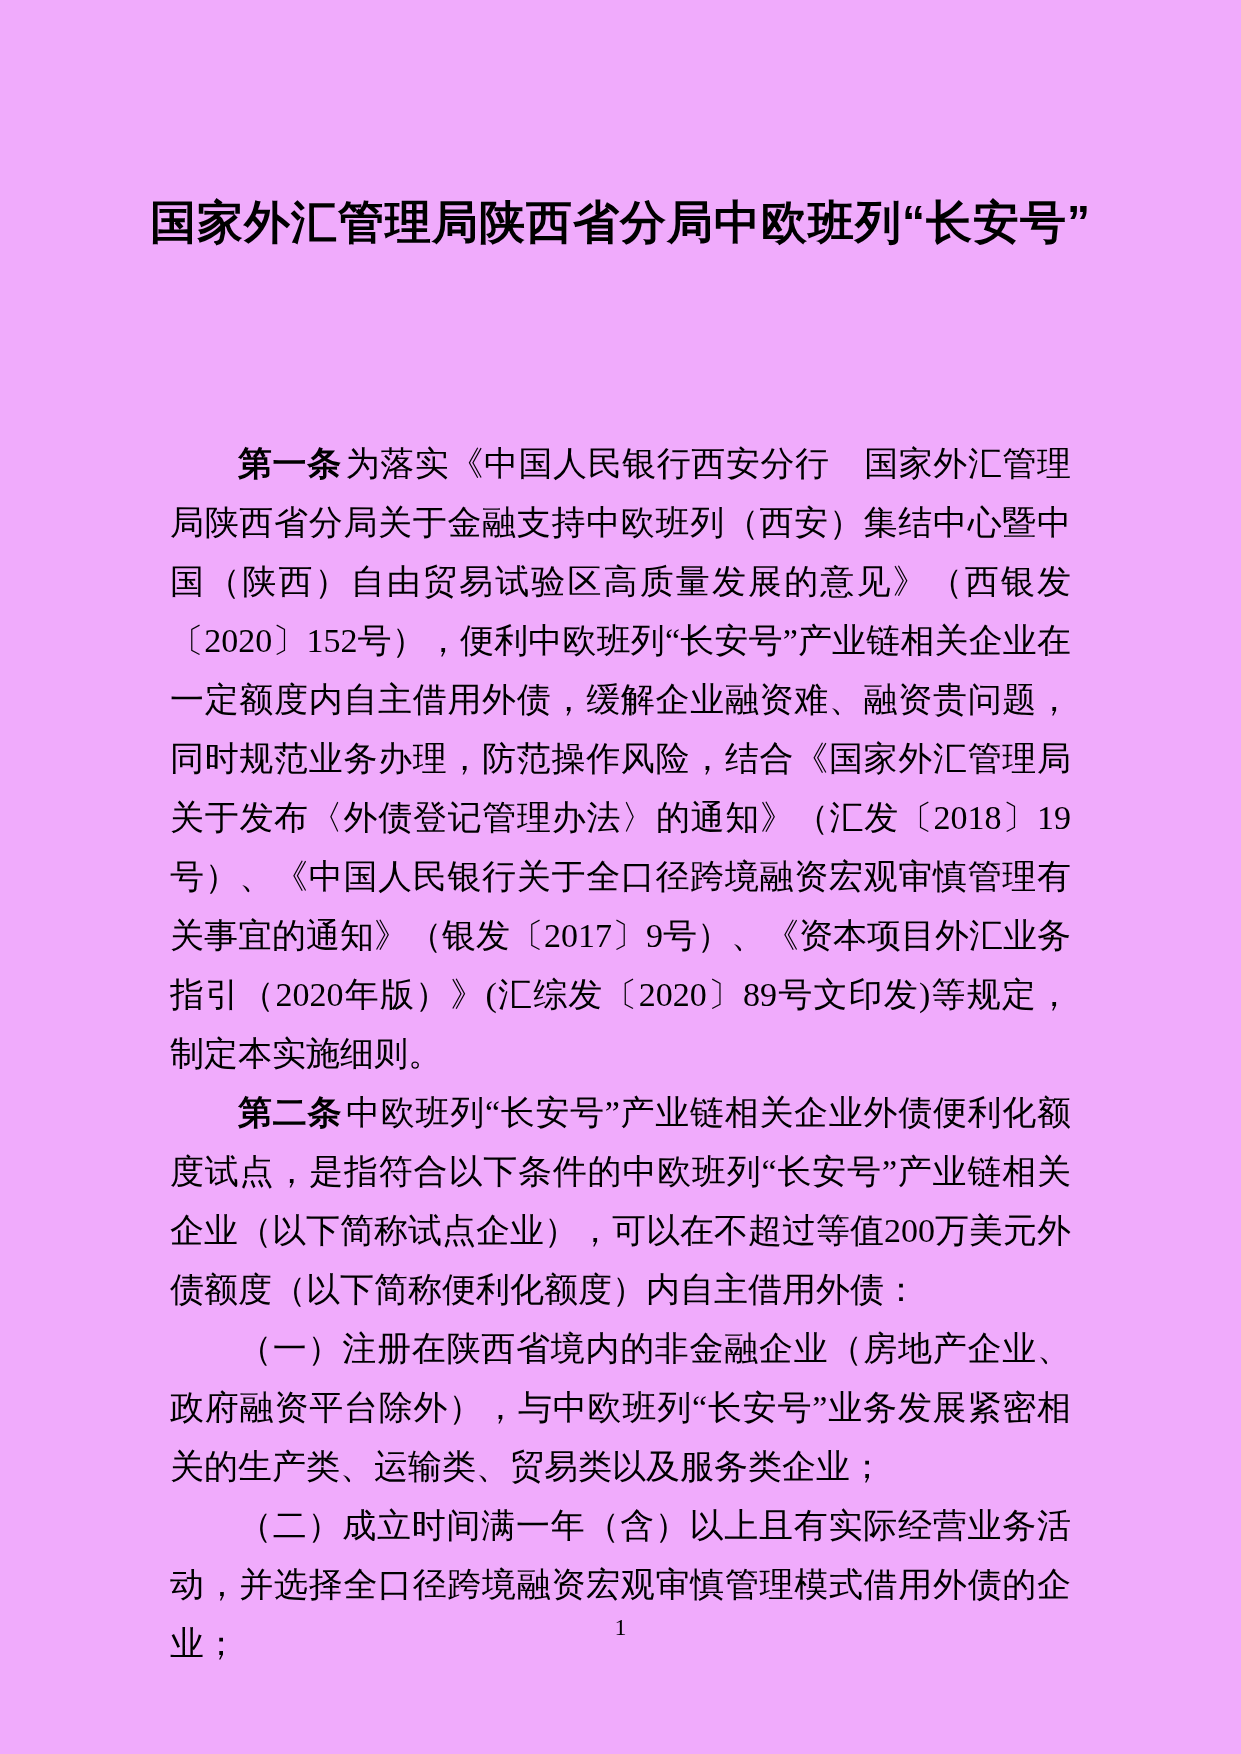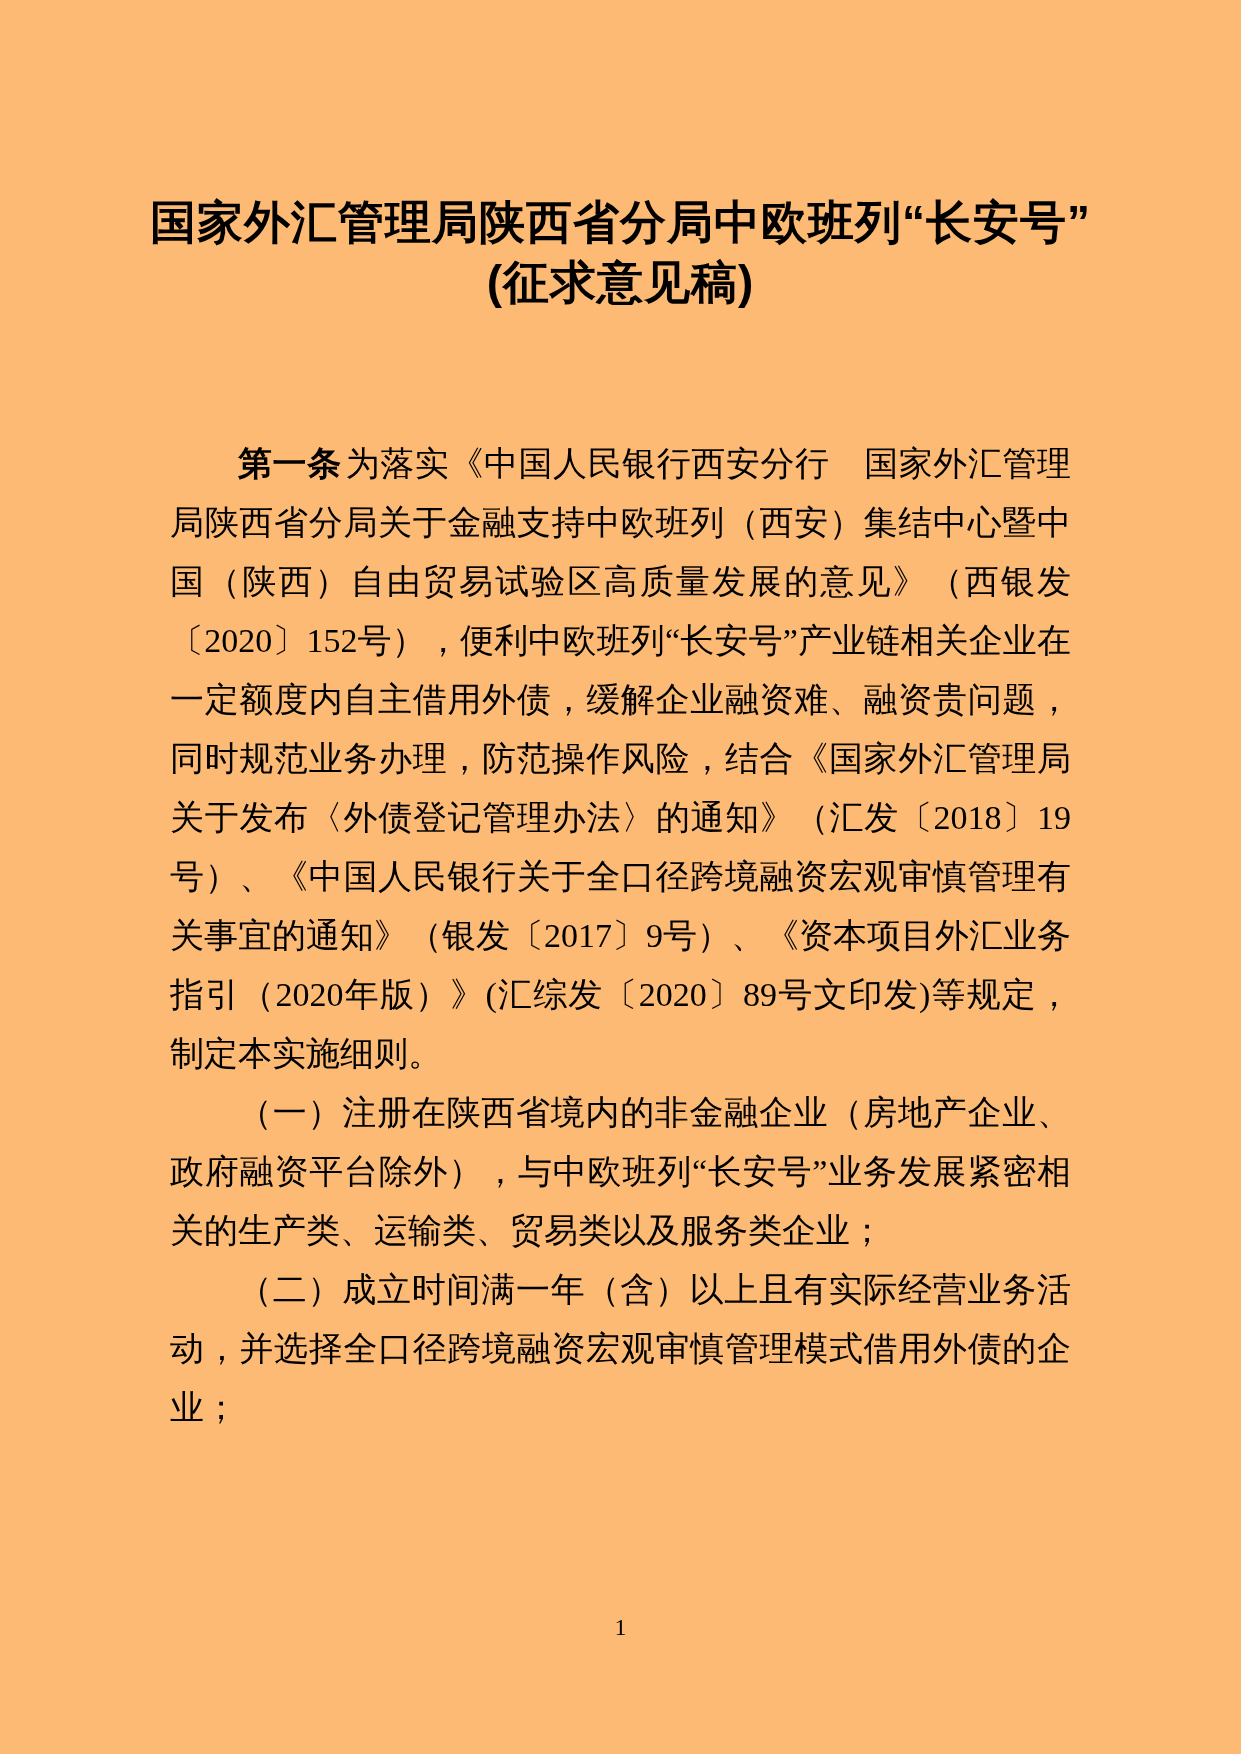--- a/index.html
+++ b/index.html
@@ -1,21 +1,21 @@
 <!DOCTYPE html>
 <html><head>
 <meta charset="utf-8">
 <style>
   html, body { margin: 0; padding: 0; background: #e8e8e8; }
   .page {
     position: relative;
     width: 1241px;
     height: 1754px;
     margin: 0 auto;
-    background: #fdba74;
+    background: #f0abfc;
     overflow: hidden;
     color: #000000;
   }
   .doc-title {
     position: absolute;
     top: 192px;
     left: 60px;
     right: 60px;
     text-align: center;
     font-family: "Liberation Sans", "DejaVu Sans", sans-serif;
@@ -50,24 +50,24 @@
     font-size: 24px;
   }
 </style>
 </head>
 <body>
 
 <div class="page">
 
   <div class="doc-title">
     <div>国家外汇管理局陕西省分局中欧班列“长安号”</div>
-    <div>(征求意见稿)</div>
   </div>
 
   <div class="doc-body">
     <p><span class="para-label">第一条</span><span>为落实《中国人民银行西安分行　国家外汇管理局陕西省分局关于金融支持中欧班列（西安）集结中心暨中国（陕西）自由贸易试验区高质量发展的意见》（西银发〔2020〕152号），便利中欧班列“长安号”产业链相关企业在一定额度内自主借用外债，缓解企业融资难、融资贵问题，同时规范业务办理，防范操作风险，结合《国家外汇管理局关于发布〈外债登记管理办法〉的通知》（汇发〔2018〕19号）、《中国人民银行关于全口径跨境融资宏观审慎管理有关事宜的通知》（银发〔2017〕9号）、《资本项目外汇业务指引（2020年版）》(汇综发〔2020〕89号文印发)等规定，制定本实施细则。</span></p>
+    <p><span class="para-label">第二条</span><span>中欧班列“长安号”产业链相关企业外债便利化额度试点，是指符合以下条件的中欧班列“长安号”产业链相关企业（以下简称试点企业），可以在不超过等值200万美元外债额度（以下简称便利化额度）内自主借用外债：</span></p>
     <p><span class="para-label"></span><span>（一）注册在陕西省境内的非金融企业（房地产企业、政府融资平台除外），与中欧班列“长安号”业务发展紧密相关的生产类、运输类、贸易类以及服务类企业；</span></p>
     <p><span class="para-label"></span><span>（二）成立时间满一年（含）以上且有实际经营业务活动，并选择全口径跨境融资宏观审慎管理模式借用外债的企业；</span></p>
   </div>
 
   <div class="page-number">1</div>
 
 </div>
 
 </body></html>

